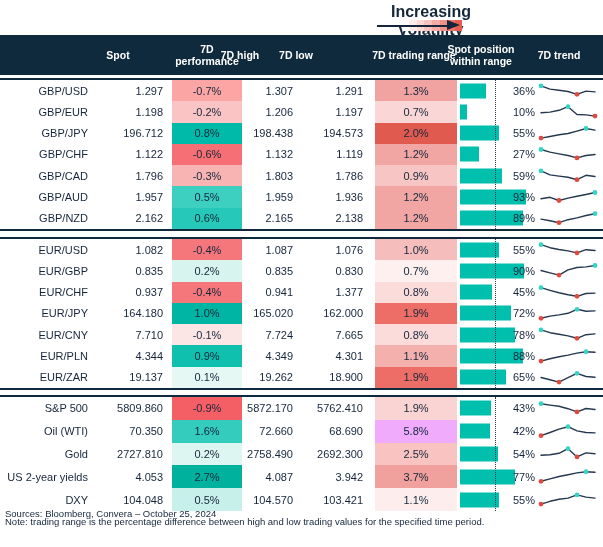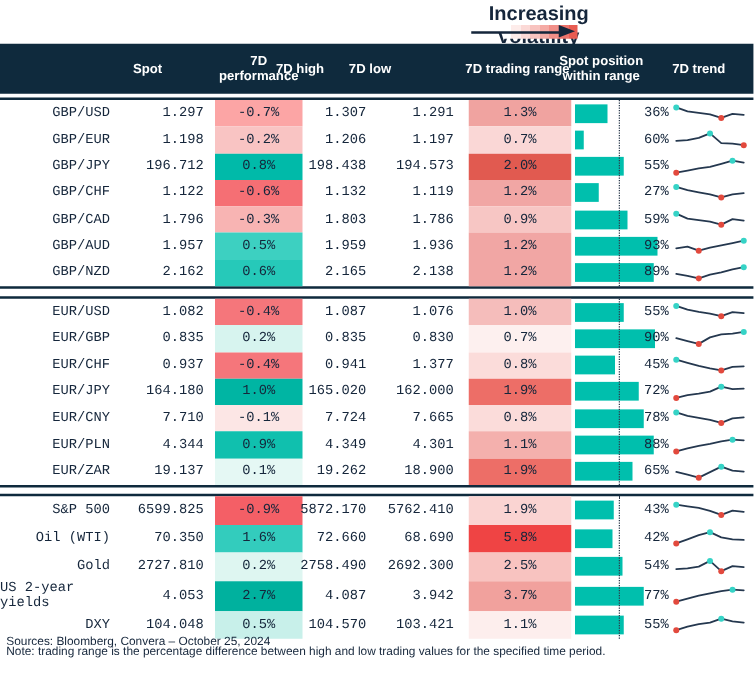--- a/index.html
+++ b/index.html
@@ -31,21 +31,21 @@
   .h-trend{left:524px;width:70px;}
 
   
   .section{position:absolute;left:0;width:603px;display:flex;flex-direction:column;
            border-top:2px solid #0f2a3d;border-bottom:2px solid #0f2a3d;box-sizing:border-box;}
   #sec0{top:78px;height:153px;}
   #sec1{top:237px;height:153px;}
   #sec2{top:395px;height:116px;border-bottom:none;}
   .dotline{position:absolute;left:495px;top:0;bottom:0;width:0;border-left:1px dotted #2b3a4c;z-index:3;}
 
-  .row{flex:1;display:flex;position:relative;font-size:11px;font-family:Liberation Mono, monospace;}
+  .row{flex:1;display:flex;position:relative;font-size:11px;}
   .c{box-sizing:border-box;display:flex;align-items:center;}
   .label{width:95px;justify-content:flex-end;padding-right:7px;}
   .spot {width:73px;justify-content:flex-end;padding-right:5px;}
   .perf {width:78px;padding:0 4px;}
   .high {width:52px;justify-content:flex-end;padding-right:5px;}
   .low  {width:70px;justify-content:flex-end;padding-right:5px;}
   .range{width:92px;padding-left:7px;padding-right:3px;}
   .pos  {width:77px;position:relative;text-align:center;}
   .trendc{width:66px;padding-left:1px;}
   .cellbox{width:100%;height:100%;display:flex;align-items:center;justify-content:center;}
@@ -107,21 +107,21 @@
         <div class="c perf">
           <div class="cellbox" style="background: rgb(249, 196, 195);">-0.2%</div>
         </div>
         <div class="c high">1.206</div>
         <div class="c low">1.197</div>
         <div class="c range">
           <div class="cellbox" style="background: rgb(250, 215, 214);">0.7%</div>
         </div>
         <div class="c pos">
           <div class="bar" style="width: 7.1px; background: rgb(0, 191, 173);"></div>
-          <div class="pct">60%</div>
+          <div class="pct">10%</div>
         </div>
         <div class="c trendc">
           <svg width="60" height="17">
             <polyline points="3,9.7 12,9.1 21,7.3 30,3.7 39,11.5 48,11.9 57,13.1" fill="none" stroke="#25384f" stroke-width="1.4" stroke-linejoin="round" stroke-linecap="round"></polyline>
             <circle cx="30" cy="3.7" r="2.4" fill="#36d3c6"></circle>
             <circle cx="57" cy="13.1" r="2.4" fill="#e2493d"></circle>
           </svg>
         </div>
       </div>
       <div class="row">
@@ -401,21 +401,21 @@
             <circle cx="39" cy="4.3" r="2.4" fill="#36d3c6"></circle>
             <circle cx="21" cy="13.1" r="2.4" fill="#e2493d"></circle>
           </svg>
         </div>
       </div>
     </div>
   <div class="section" id="sec2">
       <div class="dotline"></div>
       <div class="row">
         <div class="c label">S&amp;P 500</div>
-        <div class="c spot">6599.825</div>
+        <div class="c spot">5809.860</div>
         <div class="c perf">
           <div class="cellbox" style="background: rgb(244, 95, 102);">-0.9%</div>
         </div>
         <div class="c high">5872.170</div>
         <div class="c low">5762.410</div>
         <div class="c range">
           <div class="cellbox" style="background: rgb(250, 212, 210);">1.9%</div>
         </div>
         <div class="c pos">
           <div class="bar" style="width: 30.5px; background: rgb(0, 191, 173);"></div>
@@ -431,21 +431,21 @@
       </div>
       <div class="row">
         <div class="c label">Oil (WTI)</div>
         <div class="c spot">70.350</div>
         <div class="c perf">
           <div class="cellbox" style="background: rgb(51, 204, 189);">1.6%</div>
         </div>
         <div class="c high">72.660</div>
         <div class="c low">68.690</div>
         <div class="c range">
-          <div class="cellbox" style="background: #ef4444;">5.8%</div>
+          <div class="cellbox" style="background: #f0abfc;">5.8%</div>
         </div>
         <div class="c pos">
           <div class="bar" style="width: 29.8px; background: rgb(0, 191, 173);"></div>
           <div class="pct">42%</div>
         </div>
         <div class="c trendc">
           <svg width="60" height="17">
             <polyline points="3,12.7 12,9.5 21,6.1 30,3.7 39,7.9 48,9.5 57,9.9" fill="none" stroke="#25384f" stroke-width="1.4" stroke-linejoin="round" stroke-linecap="round"></polyline>
             <circle cx="30" cy="3.7" r="2.4" fill="#36d3c6"></circle>
             <circle cx="3" cy="12.7" r="2.4" fill="#e2493d"></circle>

